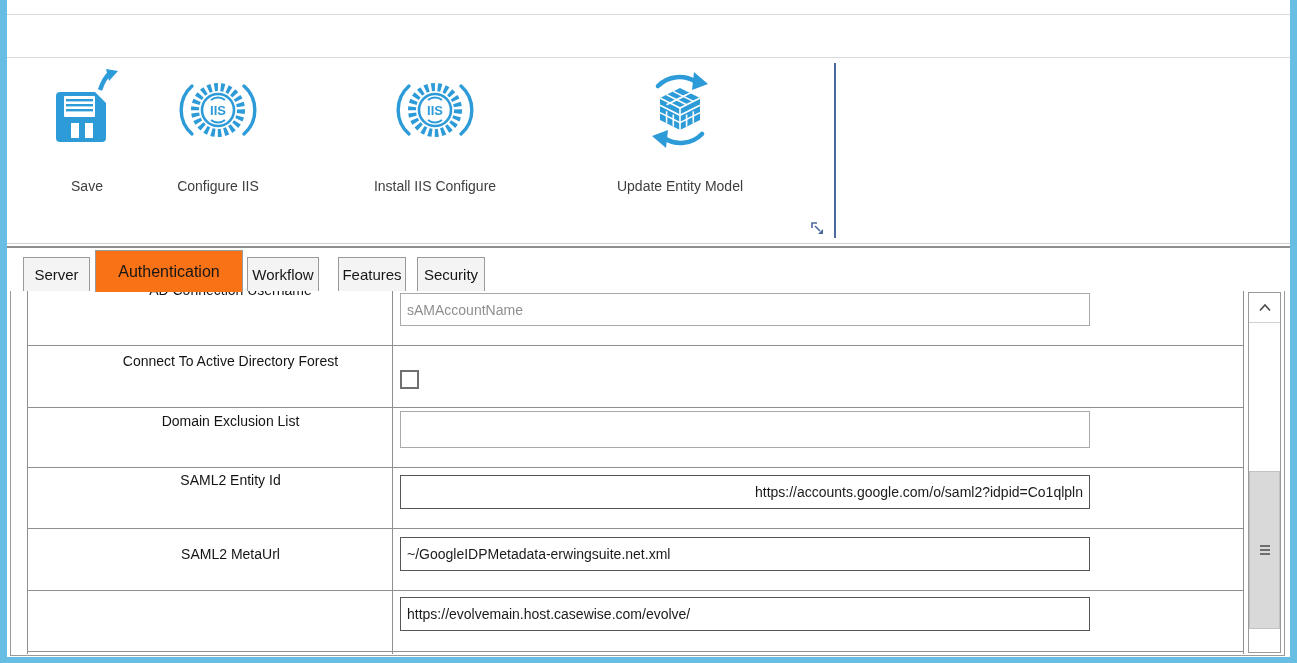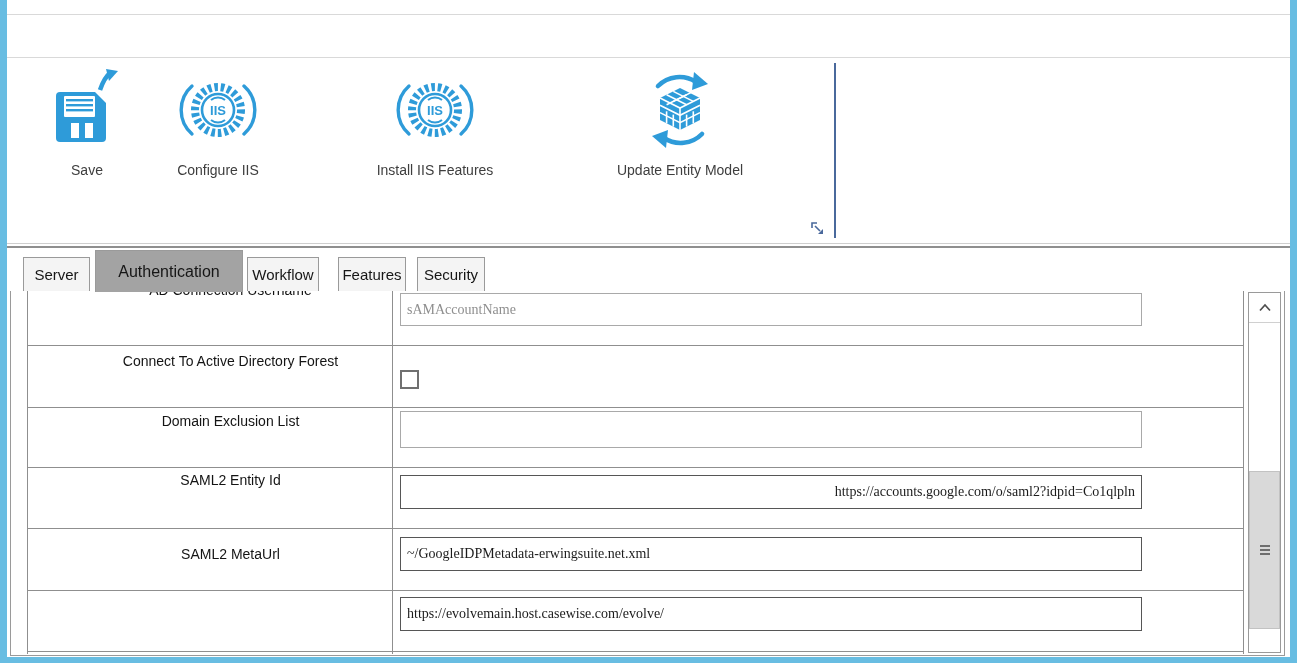--- a/index.html
+++ b/index.html
@@ -14,44 +14,44 @@
   .wb-bottom{ left:0; top:657px; width:1297px; height:6px; }
 
   .hline { position:absolute; height:1px; background:#d9d9d9; }
   .hline-dark { position:absolute; background:#8f8f8f; }
 
   
   .home-tab { position:absolute; left:57px; top:8px; width:124px; height:50px;
               background:#fff; border:1px solid #c9c9c9; border-bottom:none; z-index:2;
               color:#3f9fde; font-size:23px; padding:12px 0 0 14px; cursor:default; }
   .ribbon-btn { position:absolute; top:64px; height:130px; display:flex;
-                flex-direction:column; align-items:center; justify-content:flex-start;
+                flex-direction:column; align-items:center; justify-content:space-between;
                 cursor:pointer; }
   .ribbon-btn .icon-box { height:92px; display:flex; align-items:center; justify-content:center; }
   .ribbon-btn .rlabel { font-size:14px; color:#3e3e3e; margin-top:6px; white-space:nowrap; }
   .ribbon-sep { position:absolute; left:834px; top:63px; width:2px; height:175px; background:#4a699c; }
   .dialog-launcher { position:absolute; left:810px; top:221px; width:16px; height:16px; cursor:pointer; }
 
   
   .tab { position:absolute; top:257px; height:34px; background:#f4f4f4;
          border:1px solid #9a9a9a; border-bottom:none; color:#161616; font-size:15px;
          display:flex; align-items:center; justify-content:center; cursor:pointer; }
-  .tab.selected { top:250px; height:42px; background:#a3a3a3; font-size:16px; z-index:3; }
+  .tab.selected { top:250px; height:42px; background:#f97316; font-size:16px; z-index:3; }
   .strip-line { position:absolute; top:291px; height:1px; background:#9a9a9a; }
 
   
   .panel { position:absolute; left:10px; top:291px; width:1275px; height:365px;
            background:#fff; border:1px solid #9a9a9a; border-top:none; overflow:hidden; }
   .tline-v { position:absolute; width:1px; top:0; height:363px; background:#8f8f8f; }
   .tline-h { position:absolute; height:1px; left:16px; width:1216px; background:#8f8f8f; }
   .flabel { position:absolute; left:16px; width:365px; text-align:center;
             font-size:14px; color:#141414; height:17px; line-height:17px; white-space:nowrap;padding-left:42px; }
-  .finput { position:absolute; left:389px; width:742px; font-size:14px; color:#1b1b1b;
+  .finput { position:absolute; left:389px; width:690px; font-size:14px; color:#1b1b1b;
             padding:0 6px; background:#fff; border:1px solid #565656; outline:none;
-            font-family:Liberation Serif, serif; }
+            font-family:Liberation Sans, sans-serif; }
   .finput.light { border-color:#a9a9a9; }
   .finput.muted { color:#8f8f8f; }
   .fcheck { position:absolute; left:389px; top:79px; width:19px; height:19px;
             appearance:none; -webkit-appearance:none; border:2px solid #707070;
             background:#fff; cursor:pointer; }
 
   
   .sbar { position:absolute; left:1237px; top:1px; width:33px; height:361px;
           border:1px solid #9a9a9a; background:#fff; }
   .sbar-up { position:absolute; left:0; top:0; width:31px; height:30px;
@@ -111,21 +111,21 @@
       <svg width="82" height="82" viewBox="0 0 82 82">
         <path d="M15 17 A32 32 0 0 0 15 65" stroke="#2e9bd9" stroke-width="3.4" fill="none" stroke-linecap="round"></path>
         <path d="M67 17 A32 32 0 0 1 67 65" stroke="#2e9bd9" stroke-width="3.4" fill="none" stroke-linecap="round"></path>
         <circle cx="41" cy="41" r="23" fill="none" stroke="#2e9bd9" stroke-width="8" stroke-dasharray="3.6 2.9"></circle>
         <circle cx="41" cy="41" r="16" fill="#ffffff" stroke="#2e9bd9" stroke-width="2.6"></circle>
         <path d="M34 31 A11 11 0 0 1 48 31" stroke="#2e9bd9" stroke-width="2" fill="none"></path>
         <path d="M48 51 A11 11 0 0 1 34 51" stroke="#2e9bd9" stroke-width="2" fill="none"></path>
         <text x="41" y="46" text-anchor="middle" font-size="13" font-weight="bold" fill="#2e9bd9">IIS</text>
       </svg>
     </div>
-    <div class="rlabel">Install IIS Features</div>
+    <div class="rlabel">Install IIS Configure</div>
   </div>
 
   <div class="ribbon-btn" style="left:572px; width:216px;">
     <div class="icon-box">
       <svg width="84" height="84" viewBox="0 0 84 84">
         <path d="M20 18 A30 30 0 0 1 58 14" stroke="#2e9bd9" stroke-width="4.6" fill="none" stroke-linecap="round"></path>
         <polygon points="56,4 70,16 54,22" fill="#2e9bd9"></polygon>
         <path d="M64 66 A30 30 0 0 1 26 70" stroke="#2e9bd9" stroke-width="4.6" fill="none" stroke-linecap="round"></path>
         <polygon points="28,80 14,68 30,62" fill="#2e9bd9"></polygon>
         <polygon points="42,20 62,30 62,52 42,62 22,52 22,30" fill="#2e9bd9"></polygon>

